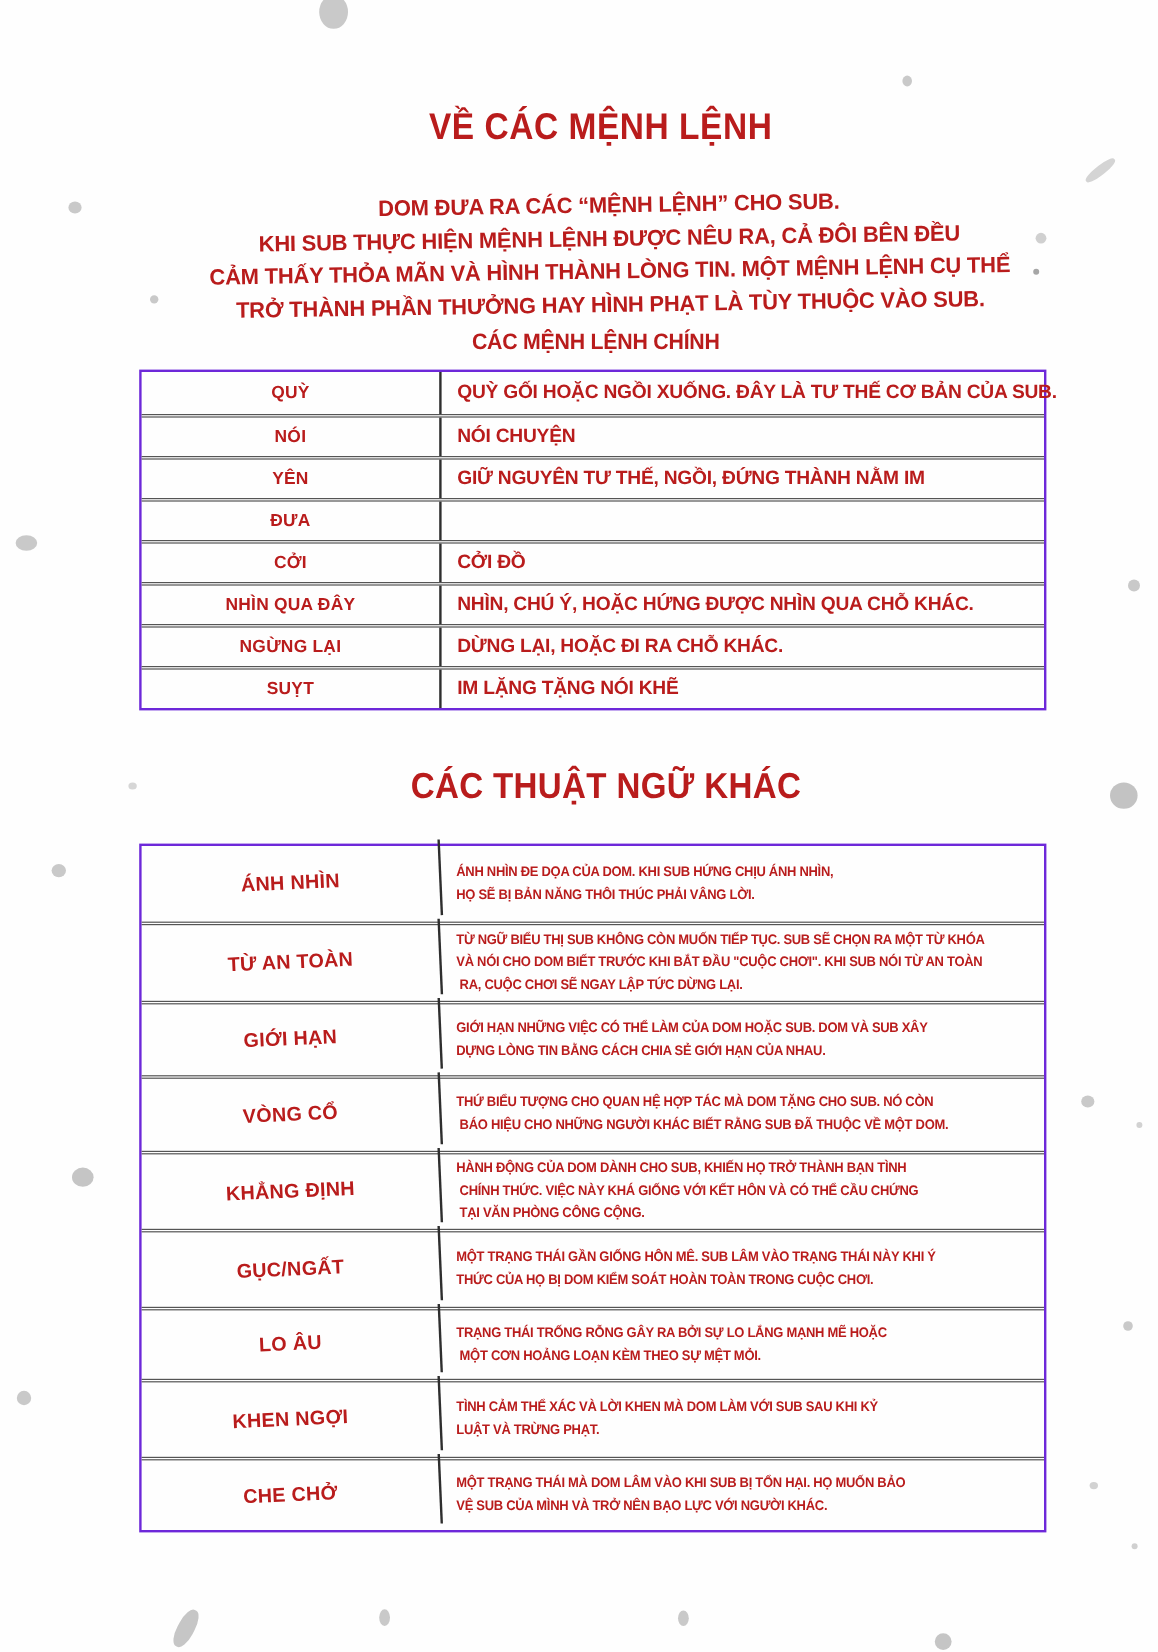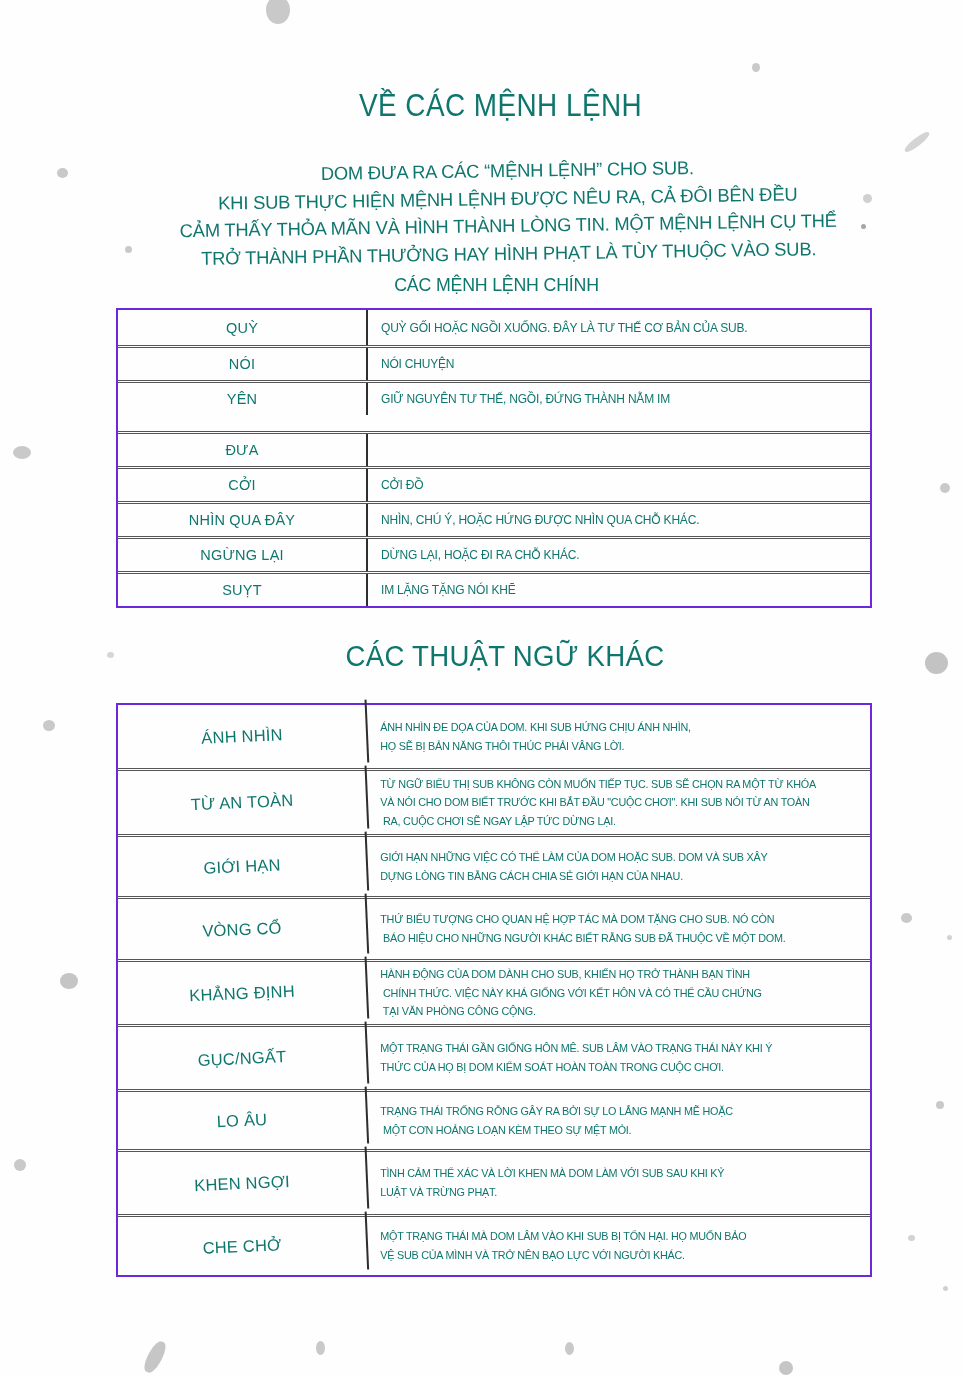--- a/index.html
+++ b/index.html
@@ -1,20 +1,20 @@
 <!DOCTYPE html>
 <html lang="vi"><head>
 <meta charset="utf-8">
 <style>
   html,body { margin:0; padding:0; background:#ffffff; }
   .page {
     position:relative; width:965px; height:1377px;
     background:#fefefe; overflow:hidden;
     font-family:"Liberation Sans", sans-serif;
-    font-weight:normal; color:#0f766e;
+    font-weight:bold; color:#b91c1c;
     -webkit-font-smoothing:antialiased;
   }
   
   .doc-title {
     position:absolute; top:88px; left:20px; width:965px;
     text-align:center; font-size:31px; letter-spacing:0.5px;
     transform:scaleX(0.9); transform-origin:48% center;
   }
   .intro {
     position:absolute; top:157px; left:48px; width:920px;
@@ -48,21 +48,21 @@
     display:flex; align-items:center; justify-content:center;
     text-align:center; padding:2px 6px;
   }
   .tcell.def {
     flex:1; display:flex; align-items:center;
     padding:4px 4px 4px 13px;
     white-space:pre; overflow:visible;
   }
   #commands-table .trow { height:34.6px; }
   #commands-table .term { font-size:14.5px; letter-spacing:0.2px; }
-  #commands-table .def  { font-size:12px; letter-spacing:-0.2px; }
+  #commands-table .def  { font-size:16px; letter-spacing:-0.2px; }
   #terms-table .term {
     font-size:16.5px; letter-spacing:0.2px;
     transform:rotate(-2.5deg);
   }
   #terms-table .def {
     font-size:11.5px; line-height:1.62; letter-spacing:-0.25px;
     transform:scaleX(0.94); transform-origin:left center;
   }
   
   .dot {
@@ -92,21 +92,21 @@
         <div class="tcell def">QUỲ GỐI HOẶC NGỒI XUỐNG. ĐÂY LÀ TƯ THẾ CƠ BẢN CỦA SUB.</div>
       </div>
       <div class="trow" style="height: 35px;">
         <div class="tcell term">NÓI</div>
         <div class="tcell def">NÓI CHUYỆN</div>
       </div>
       <div class="trow" style="height: 35px;">
         <div class="tcell term">YÊN</div>
         <div class="tcell def">GIỮ NGUYÊN TƯ THẾ, NGỒI, ĐỨNG THÀNH NẰM IM</div>
       </div>
-      <div class="trow" style="height: 35px; margin-top: 16px;">
+      <div class="trow" style="height: 35px;">
         <div class="tcell term">ĐƯA</div>
       </div>
       <div class="trow" style="height: 35px;">
         <div class="tcell term">CỞI</div>
         <div class="tcell def">CỞI ĐỒ</div>
       </div>
       <div class="trow" style="height: 35px;">
         <div class="tcell term">NHÌN QUA ĐÂY</div>
         <div class="tcell def">NHÌN, CHÚ Ý, HOẶC HỨNG ĐƯỢC NHÌN QUA CHỖ KHÁC.</div>
       </div>

